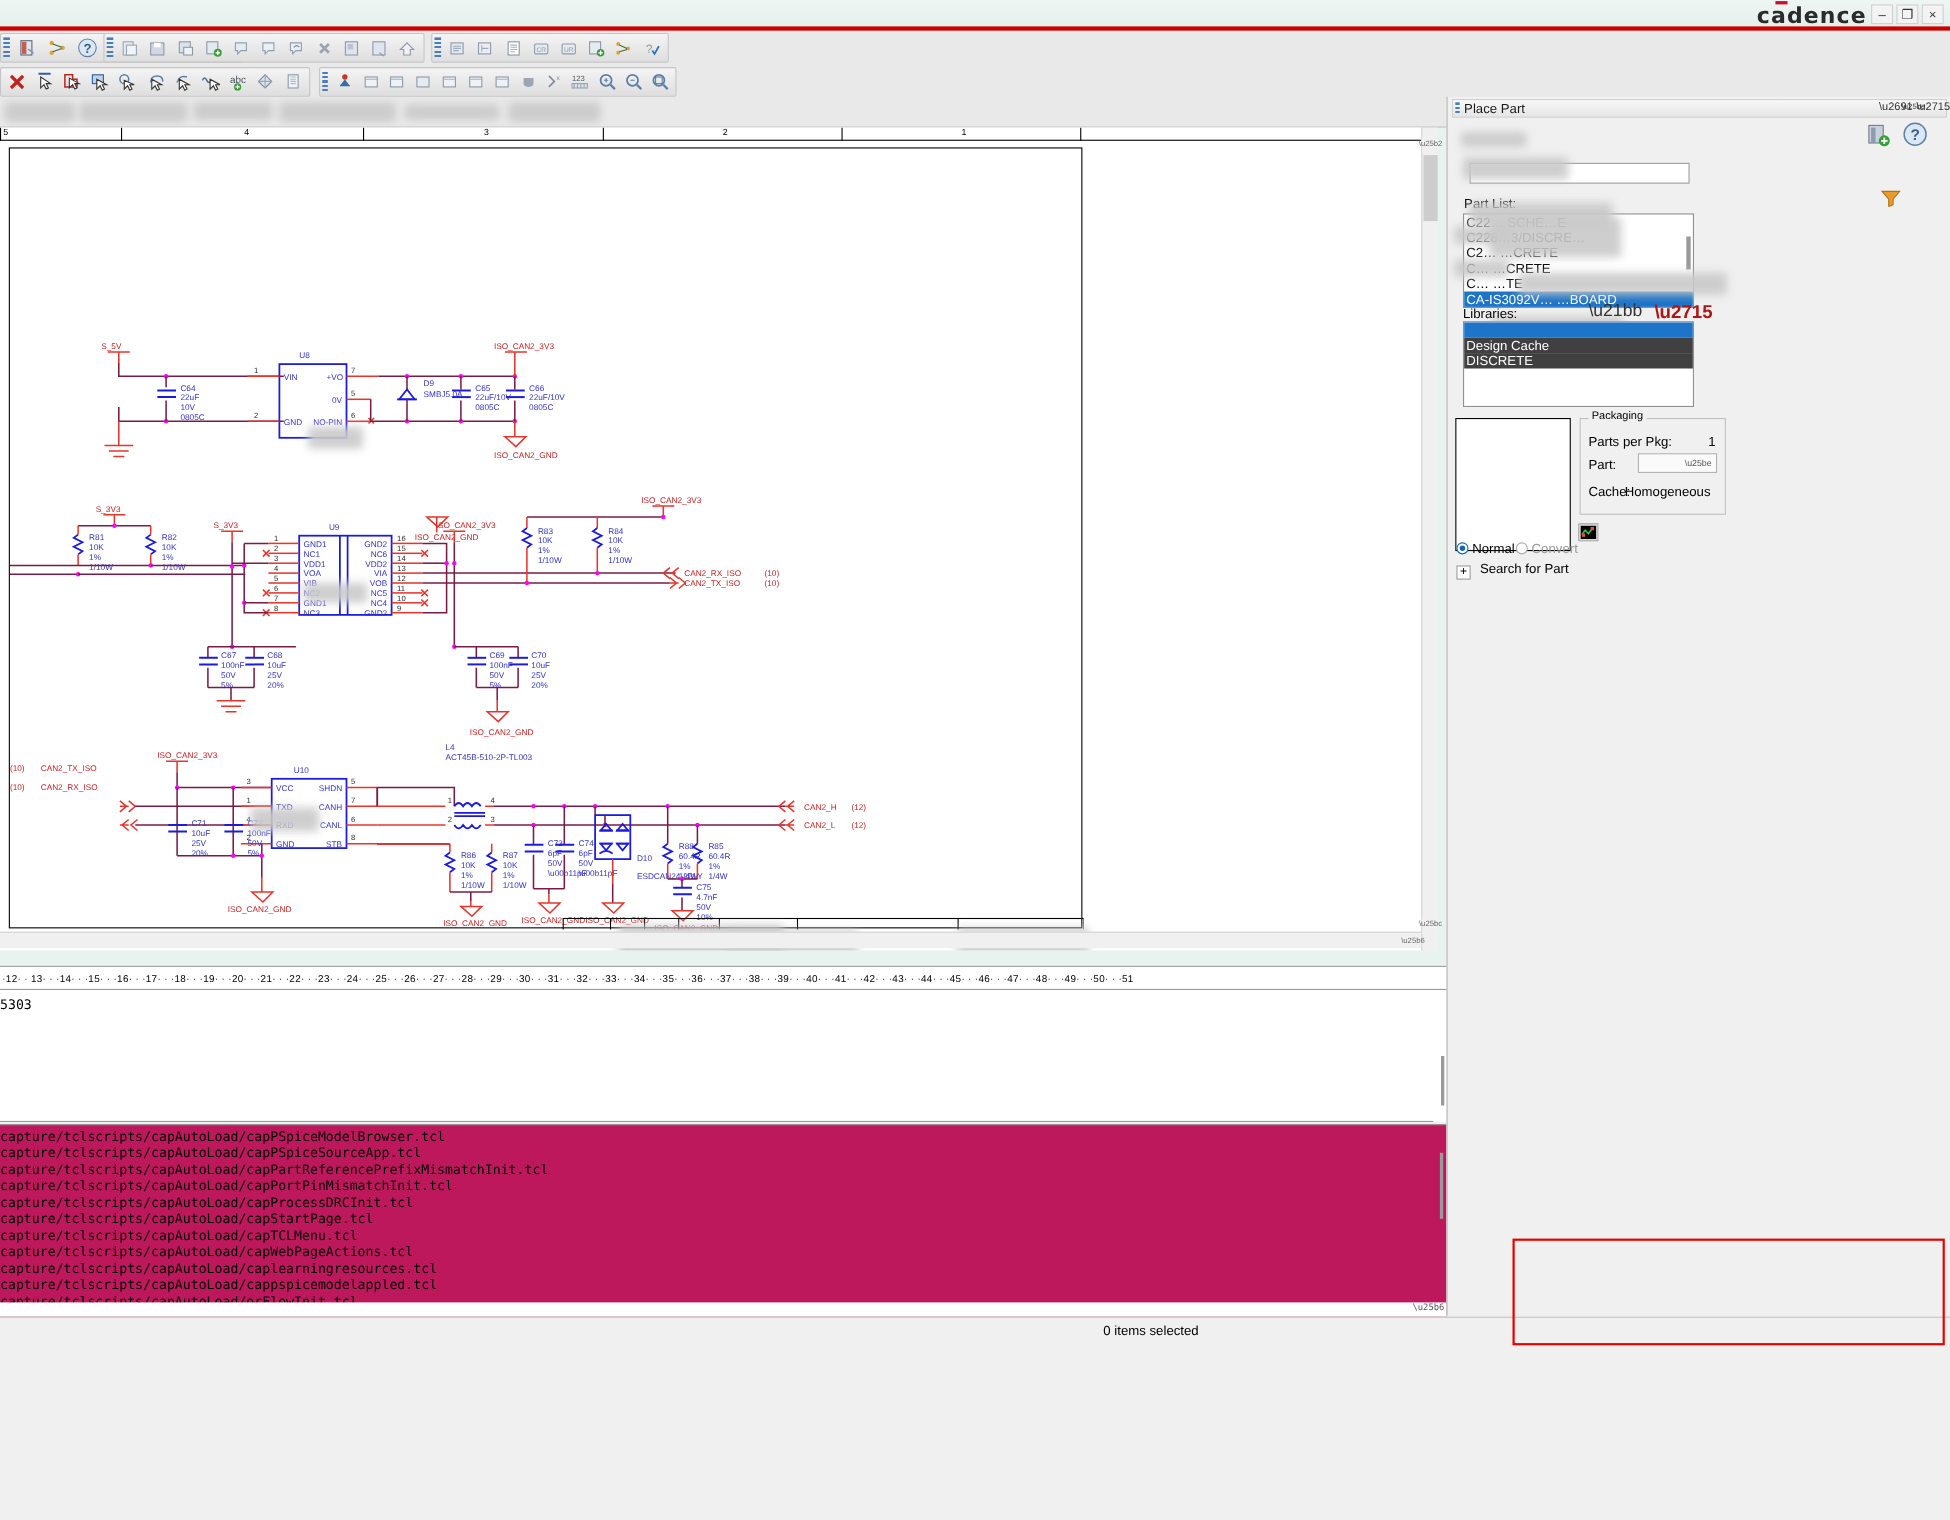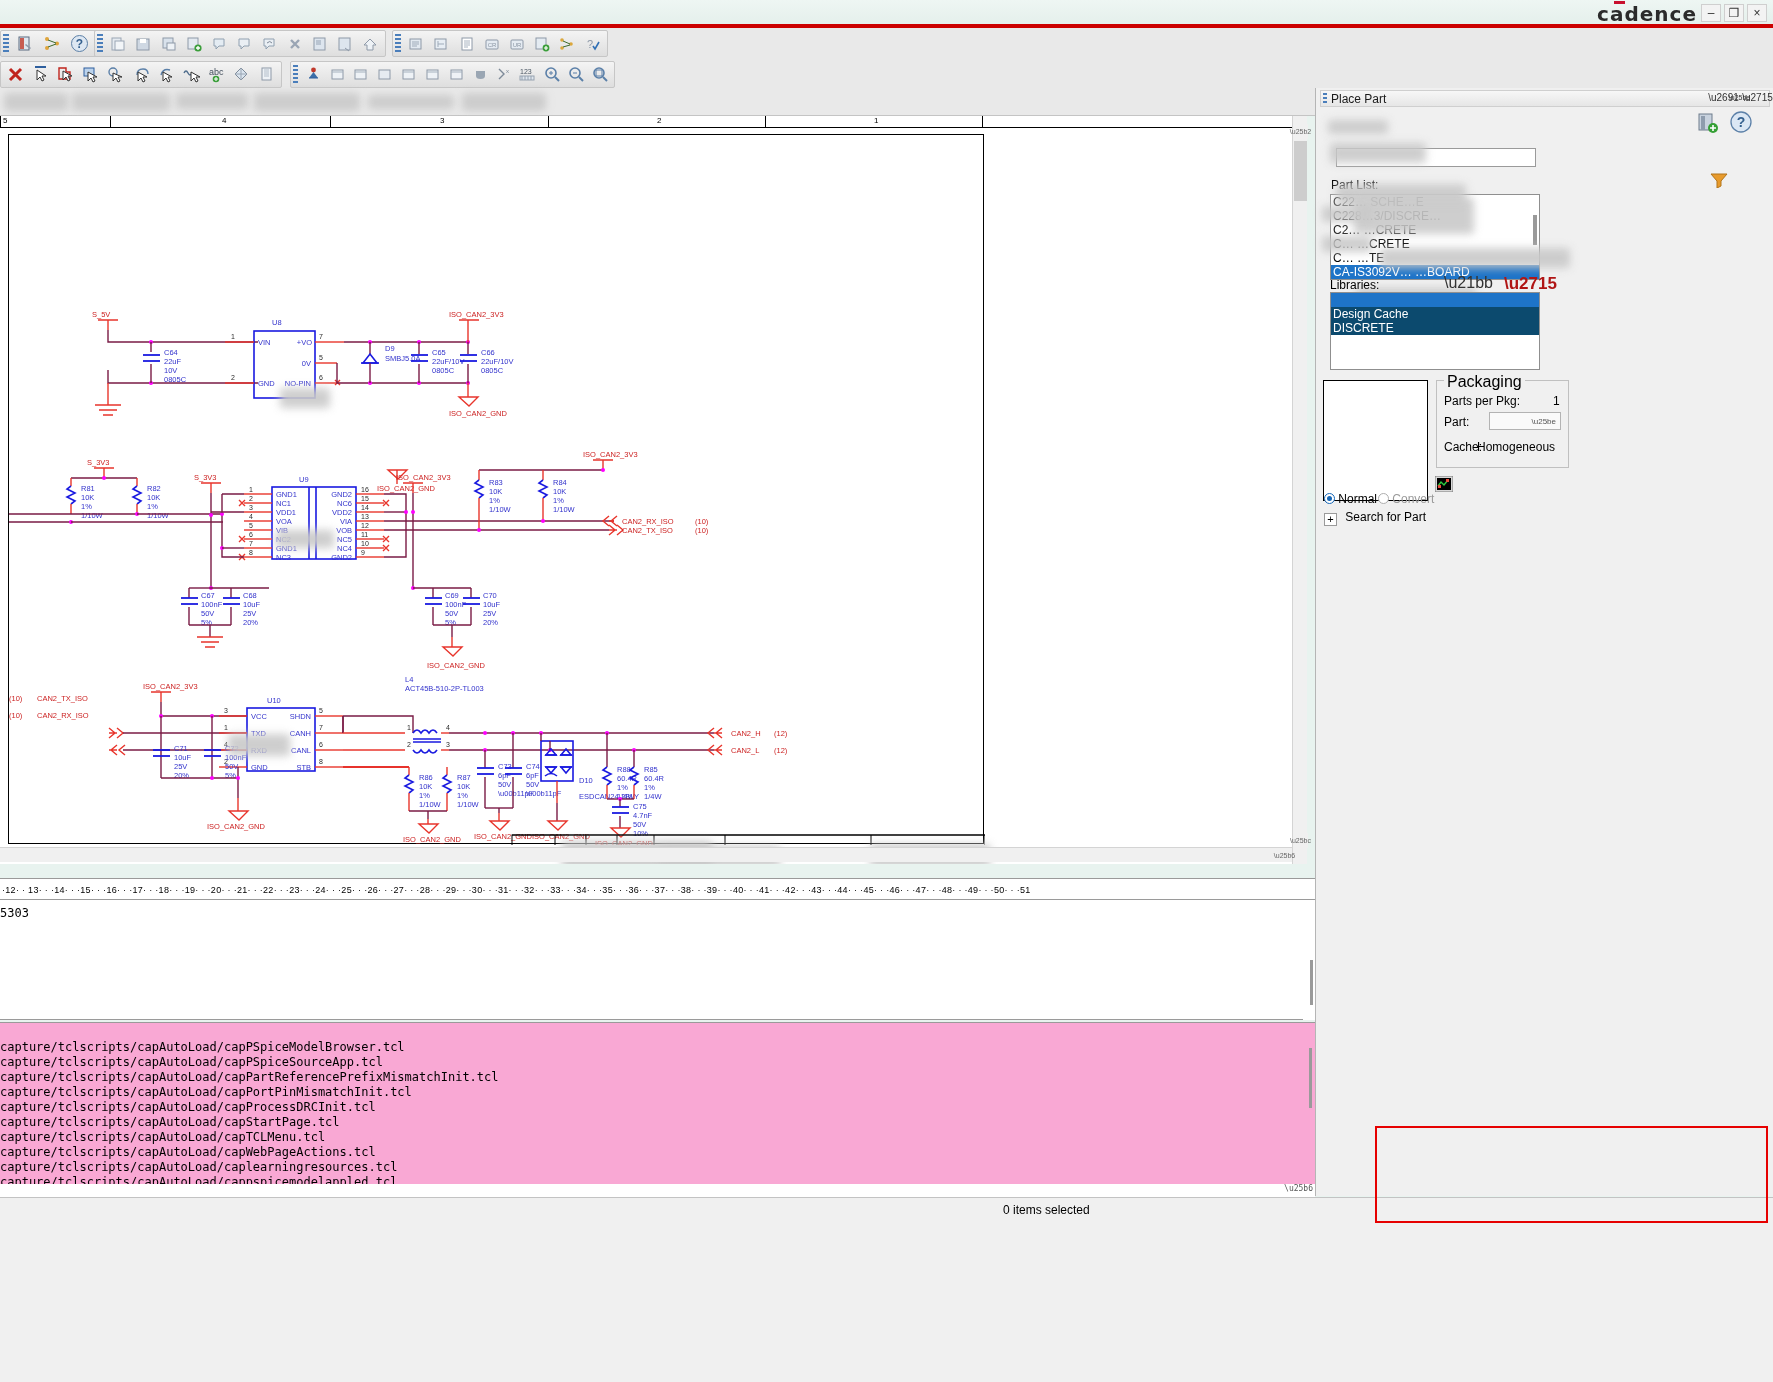--- a/index.html
+++ b/index.html
@@ -134,23 +134,23 @@
     position:absolute; left:0; top:900px; width:1315px; height:120px;
     background:#fff; border-bottom:1px solid #9a9a9a;
   }
   #midpane .txt { position:absolute; left:0; top:6px; font-family:"DejaVu Sans Mono", monospace; font-size:12px; }
   #mid-vscroll { position:absolute; right:0; top:0; width:12px; height:120px; background:#fff; }
   #mid-vthumb { position:absolute; right:2px; top:60px; width:3px; height:45px; background:#9a9a9a; }
 
   
   #console {
     position:absolute; left:0; top:1022px; width:1315px; height:175px;
-    background:#f9a8d4; border-top:1px solid #9a9a9a;
+    background:#be185d; border-top:1px solid #9a9a9a;
     font-family:"DejaVu Sans Mono", monospace; font-size:12px;
-    line-height:15px; overflow:hidden; padding-top:17px;
+    line-height:15px; overflow:hidden; padding-top:3px;
   }
   #console .line { white-space:pre; }
   #cons-vthumb { position:absolute; right:3px; top:25px; width:3px; height:60px; background:#9a9a9a; }
   #cons-hbar {
     position:absolute; left:0; bottom:0; width:1315px; height:13px; background:#fff;
   }
   #cons-hright { position:absolute; right:2px; bottom:1px; font-size:8px; color:#555; }
 
   
   #dock {
@@ -187,37 +187,37 @@
   }
   .pp-item { font-size:12px; line-height:14px; padding-left:2px; white-space:nowrap; }
   .pp-item.sel { background:#1e74c8; color:#fff; }
   #pp-list-thumb { position:absolute; right:2px; top:20px; width:4px; height:30px; background:#9a9a9a; }
 
   #pp-lib-label { position:absolute; left:14px; top:190px; font-size:12px; }
   #pp-libbox {
     position:absolute; left:14px; top:204px; width:210px; height:78px;
     background:#fff; border:1px solid #8f8f8f; overflow:hidden;
   }
-  .lib-item { font-size:12px; line-height:14px; padding-left:2px; color:#fff; background:#0c4a6e; }
+  .lib-item { font-size:12px; line-height:14px; padding-left:2px; color:#fff; background:#404040; }
   .lib-blank { background:#1e74c8; height:14px; }
   #lib-refresh { position:absolute; left:128px; top:186px; font-size:16px; color:#333; }
   #lib-add { position:absolute; left:158px; top:188px; font-size:13px; color:#555;margin-top:25px; }
   #lib-del { position:absolute; left:188px; top:186px; font-size:17px; color:#b01515; font-weight:bold; }
 
   #pp-preview {
     position:absolute; left:7px; top:292px; width:105px; height:121px;
     background:#fff; border:1px solid #000;
   }
   #pp-pkg {
     position:absolute; left:120px; top:292px; width:133px; height:88px;
     border:1px solid #c0c0c0;
   }
   #pp-pkg-legend {
     position:absolute; left:128px; top:285px; background:#f0f0f0;
-    padding:0 3px; font-size:16px;
+    padding:0 3px; font-size:10px;
   }
   .pkg-row { position:absolute; font-size:12px; }
   #pp-partsel {
     position:absolute; left:173px; top:324px; width:72px; height:18px;
     background:#fafafa; border:1px solid #b3b3b3;
     display:flex; align-items:center; justify-content:flex-end; padding-right:4px;
   }
   #pp-partsel span { font-size:8px; color:#555; }
   #pp-netlist-icon { position:absolute; left:119px; top:388px; width:18px; height:16px; }
 

